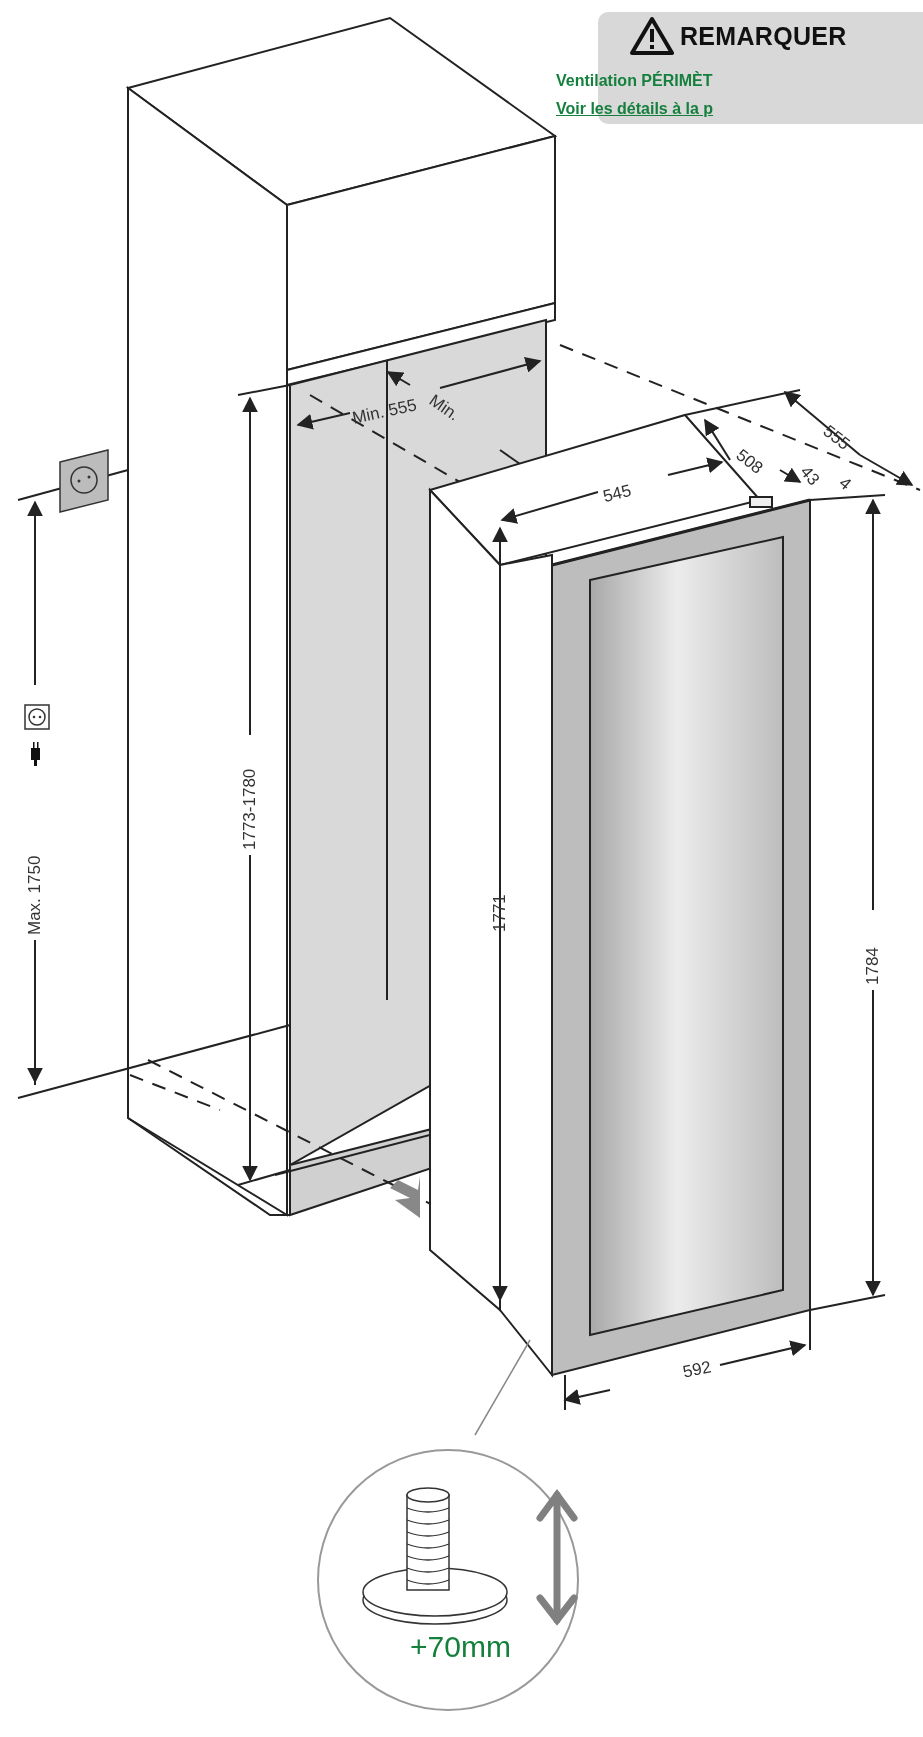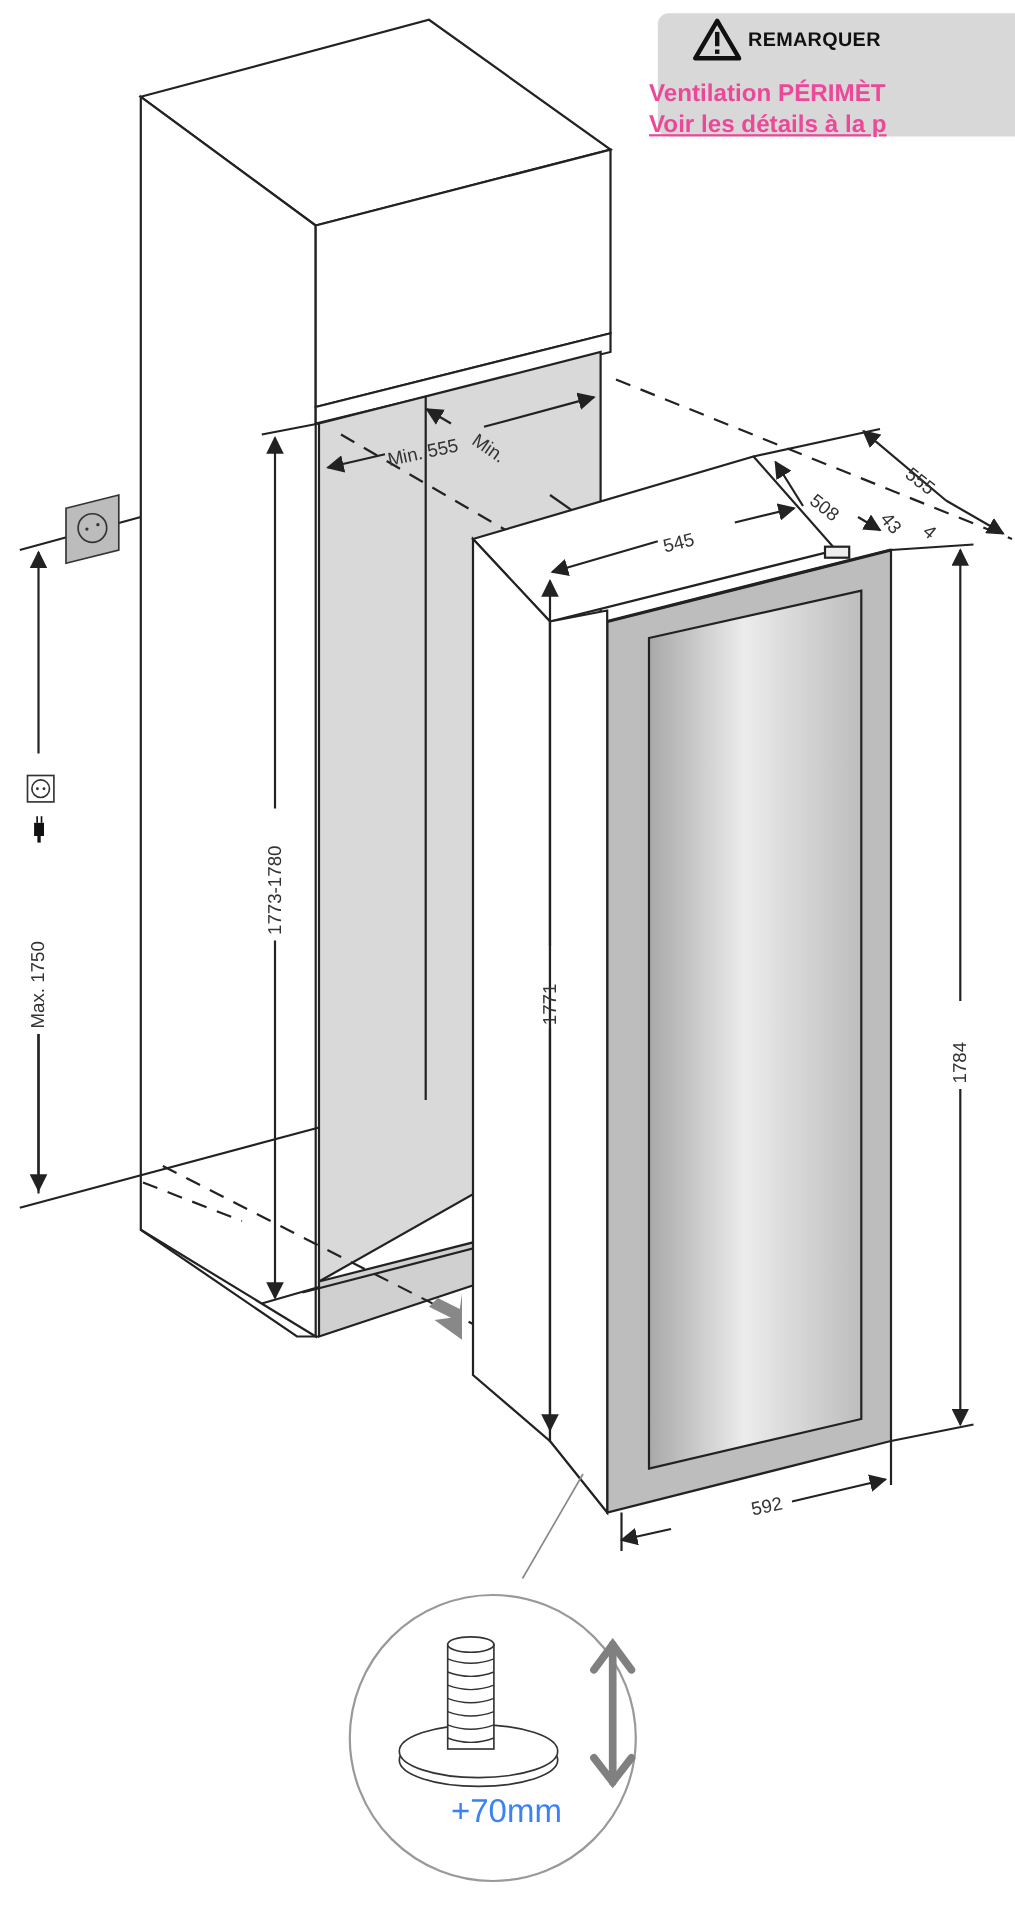--- a/index.html
+++ b/index.html
@@ -1,24 +1,24 @@
 <!DOCTYPE html>
 <html><head>
 <meta charset="utf-8">
 <style>
   html,body{margin:0;padding:0;background:#ffffff;}
   body{width:923px;height:1737px;position:relative;overflow:hidden;font-family:"Liberation Sans",sans-serif;}
   #diagram{position:absolute;left:0;top:0;width:923px;height:1737px;}
   .notice{position:absolute;left:598px;top:12px;width:340px;height:112px;background:#d8d8d8;border-radius:10px;}
   .notice-head{position:absolute;left:630px;top:14px;height:44px;display:flex;align-items:center;}
-  .notice-title{font-weight:bold;font-size:18px;color:#111;margin-left:6px;letter-spacing:0.3px;}
-  .notice-line{position:absolute;left:590px;font-weight:bold;font-size:22px;color:#ec4899;white-space:nowrap;}
+  .notice-title{font-weight:bold;font-size:25px;color:#111;margin-left:6px;letter-spacing:0.3px;}
+  .notice-line{position:absolute;left:556px;font-weight:bold;font-size:16px;color:#15803d;white-space:nowrap;}
   .dim{position:absolute;font-size:17px;color:#333;white-space:nowrap;background:transparent;}
   .vert{transform-origin:left top;transform:rotate(-90deg);}
-  .foot-label{position:absolute;left:410px;top:1630px;font-size:30px;color:#3b82f6;}
+  .foot-label{position:absolute;left:410px;top:1630px;font-size:30px;color:#15803d;}
 </style>
 </head>
 <body>
 
 <svg id="diagram" viewBox="0 0 923 1737" xmlns="http://www.w3.org/2000/svg">
   <defs>
     <marker id="ah" viewBox="0 0 10 10" refX="9" refY="5" markerWidth="8" markerHeight="8" orient="auto-start-reverse">
       <path d="M0,0 L10,5 L0,10 z" fill="#222"></path>
     </marker>
     <linearGradient id="glass" x1="0" y1="0" x2="1" y2="0">

